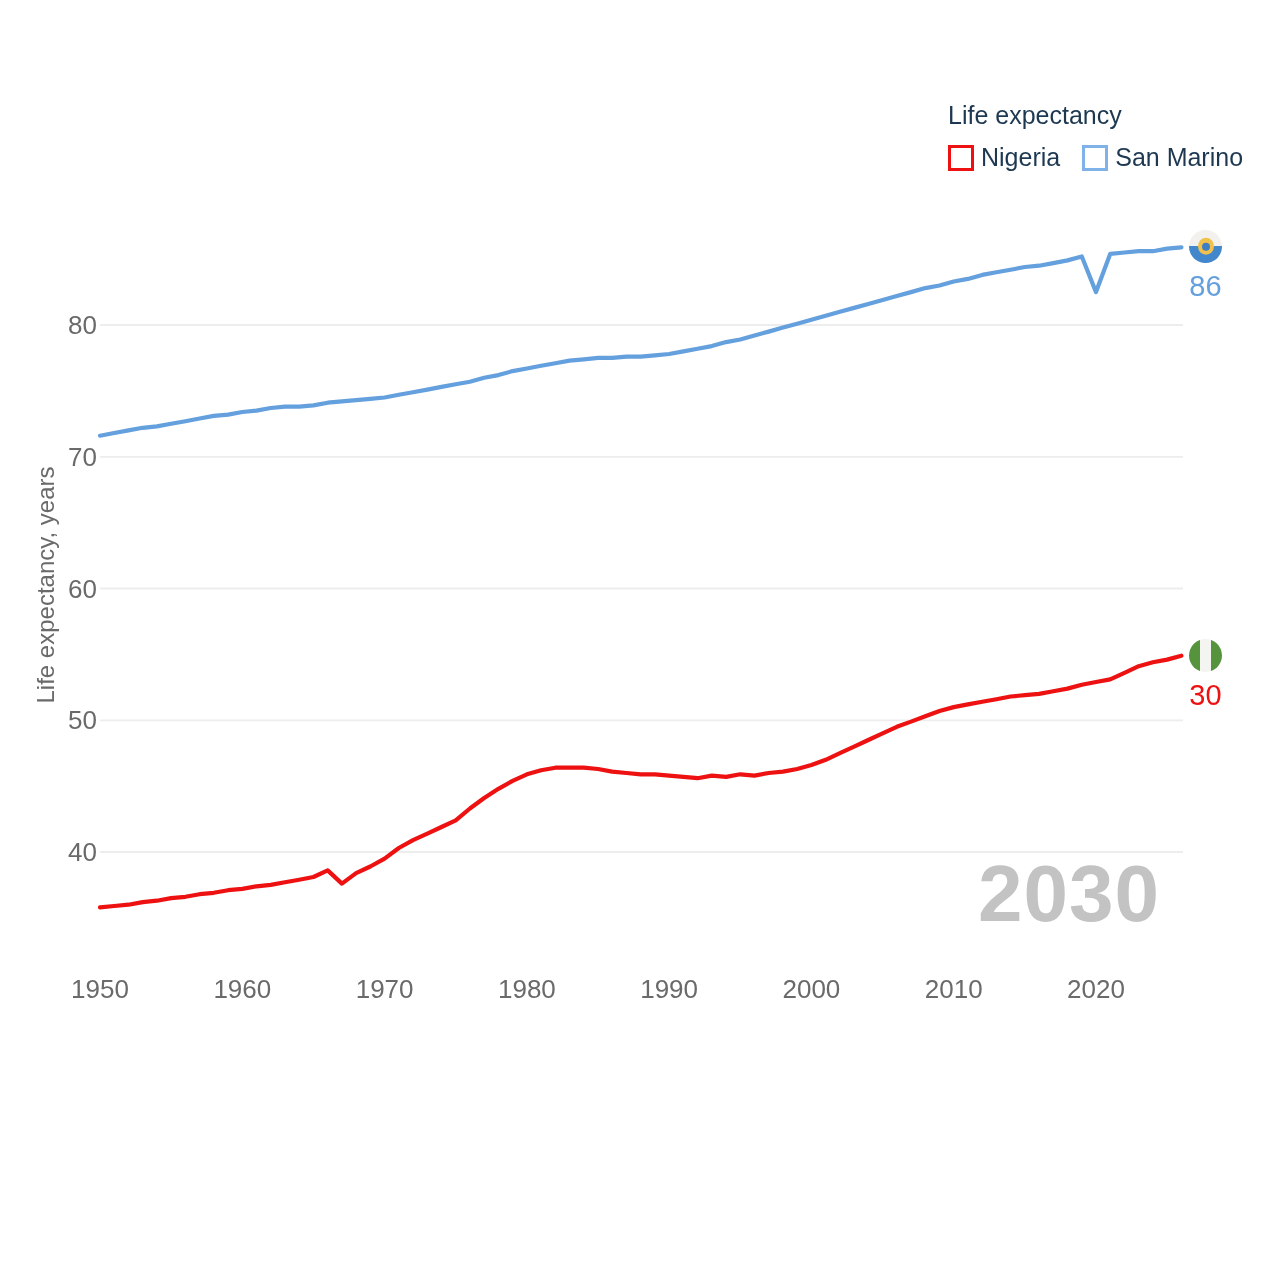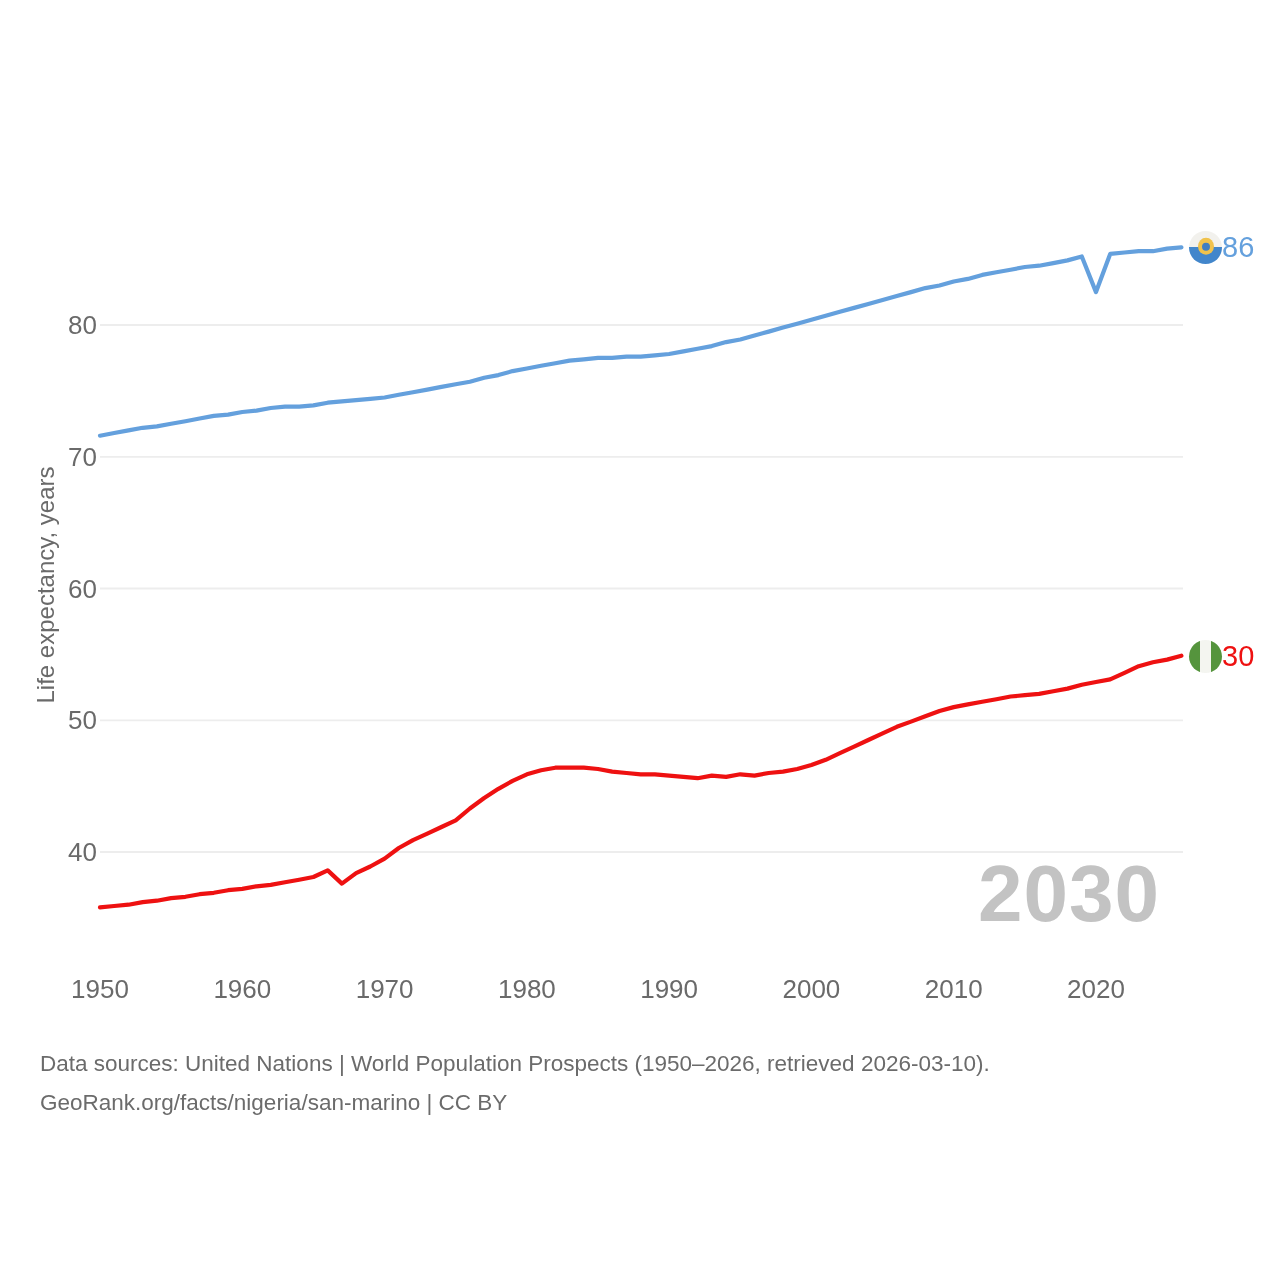--- a/index.html
+++ b/index.html
@@ -12,21 +12,21 @@
     position:absolute;left:46px;top:585px;
     transform:translate(-50%,-50%) rotate(-90deg);
     font-size:24px;color:#6a6a6a;white-space:nowrap;
   }
   .legend{position:absolute;left:948px;top:101px;color:#1d3850;}
   .legend-title{font-size:25px;margin-bottom:13px;}
   .legend-items{display:flex;align-items:center;gap:22px;}
   .legend-item{display:flex;align-items:center;gap:7px;cursor:pointer;}
   .swatch{width:20px;height:20px;border:3px solid #888;background:#fff;display:inline-block;flex:none;}
   .legend-label{font-size:25px;}
-  .endgroup{position:absolute;left:1189px;display:flex;align-items:center;height:34px;}
+  .endgroup{position:absolute;left:1189px;display:flex;align-items:center;gap:7px;height:34px;flex-direction:column;}
   .flag{width:33px;height:33px;border-radius:50%;position:relative;overflow:hidden;display:inline-block;flex:none;}
   .flag-ng{background:linear-gradient(90deg,#55943d 0 33%,#f4f5f0 33% 67%,#55943d 67%);}
   .flag-sm{background:linear-gradient(180deg,#f2f1ed 0 50%,#4286cb 50%);}
   .sm-emblem{position:absolute;left:50%;top:50%;transform:translate(-50%,-55%);
     width:16px;height:17px;border-radius:50%;background:#f0c24c;}
   .sm-emblem::after{content:"";position:absolute;left:4px;top:5px;width:8px;height:8px;border-radius:50%;background:#3f7ec2;}
   .endvalue{font-size:29px;}
   .watermark{
     position:absolute;right:120px;top:854px;font-size:80px;font-weight:bold;
     color:#c3c3c3;line-height:1;letter-spacing:1px;
@@ -56,33 +56,42 @@
       <text x="669.1" y="998" text-anchor="middle" font-size="26" fill="#6a6a6a">1990</text>
       <text x="811.4" y="998" text-anchor="middle" font-size="26" fill="#6a6a6a">2000</text>
       <text x="953.7" y="998" text-anchor="middle" font-size="26" fill="#6a6a6a">2010</text>
       <text x="1096.0" y="998" text-anchor="middle" font-size="26" fill="#6a6a6a">2020</text>
       <polyline points="100.0,907.3 114.2,906.0 128.5,904.7 142.7,902.1 156.9,900.7 171.1,898.1 185.4,896.8 199.6,894.2 213.8,892.8 228.1,890.2 242.3,888.9 256.5,886.3 270.7,884.9 285.0,882.3 299.2,879.7 313.4,877.0 327.7,870.4 341.9,883.6 356.1,873.1 370.3,866.5 384.6,858.6 398.8,848.0 413.0,840.1 427.3,833.6 441.5,827.0 455.7,820.4 469.9,808.5 484.2,798.0 498.4,788.8 512.6,780.9 526.9,774.3 541.1,770.3 555.3,767.7 569.5,767.7 583.8,767.7 598.0,769.0 612.2,771.6 626.5,773.0 640.7,774.3 654.9,774.3 669.1,775.6 683.4,776.9 697.6,778.2 711.8,775.6 726.1,776.9 740.3,774.3 754.5,775.6 768.7,773.0 783.0,771.6 797.2,769.0 811.4,765.0 825.7,759.8 839.9,753.2 854.1,746.6 868.3,740.0 882.6,733.4 896.8,726.8 911.0,721.6 925.3,716.3 939.5,711.0 953.7,707.1 967.9,704.4 982.2,701.8 996.4,699.2 1010.6,696.5 1024.9,695.2 1039.1,693.9 1053.3,691.3 1067.5,688.6 1081.8,684.7 1096.0,682.0 1110.2,679.4 1124.5,672.8 1138.7,666.2 1152.9,662.3 1167.1,659.6 1181.4,655.7" fill="none" stroke="#ee1111" stroke-width="4.2" stroke-linejoin="round" stroke-linecap="round"></polyline>
       <polyline points="100.0,435.7 114.2,433.0 128.5,430.4 142.7,427.8 156.9,426.4 171.1,423.8 185.4,421.2 199.6,418.5 213.8,415.9 228.1,414.6 242.3,412.0 256.5,410.6 270.7,408.0 285.0,406.7 299.2,406.7 313.4,405.4 327.7,402.7 341.9,401.4 356.1,400.1 370.3,398.8 384.6,397.5 398.8,394.8 413.0,392.2 427.3,389.6 441.5,386.9 455.7,384.3 469.9,381.7 484.2,377.7 498.4,375.1 512.6,371.1 526.9,368.5 541.1,365.8 555.3,363.2 569.5,360.6 583.8,359.3 598.0,357.9 612.2,357.9 626.5,356.6 640.7,356.6 654.9,355.3 669.1,354.0 683.4,351.4 697.6,348.7 711.8,346.1 726.1,342.1 740.3,339.5 754.5,335.5 768.7,331.6 783.0,327.6 797.2,323.7 811.4,319.7 825.7,315.8 839.9,311.8 854.1,307.9 868.3,303.9 882.6,300.0 896.8,296.0 911.0,292.1 925.3,288.1 939.5,285.5 953.7,281.5 967.9,278.9 982.2,274.9 996.4,272.3 1010.6,269.7 1024.9,267.0 1039.1,265.7 1053.3,263.1 1067.5,260.4 1081.8,256.5 1096.0,292.1 1110.2,253.9 1124.5,252.5 1138.7,251.2 1152.9,251.2 1167.1,248.6 1181.4,247.3" fill="none" stroke="#64a0dd" stroke-width="4.2" stroke-linejoin="round" stroke-linecap="round"></polyline>
     </svg>
 
   <div class="ytitle">Life expectancy, years</div>
 
+  <div class="legend">
+    <div class="legend-title">Life expectancy</div>
+    <div class="legend-items">
+      <div class="legend-item">
+        <span class="swatch" id="swatch-0" style="border-color: rgb(238, 17, 17);"></span>
+        <span class="legend-label">Nigeria</span>
+      </div>
+      <div class="legend-item">
+        <span class="swatch" id="swatch-1" style="border-color: rgb(127, 178, 232);"></span>
+        <span class="legend-label">San Marino</span>
+      </div>
+    </div>
+  </div>
 
   <div class="endgroup" id="end-1" style="top: 230px;">
     <span class="flag flag-sm">
       <span class="sm-emblem"></span>
     </span>
     <span class="endvalue" id="endval-1" style="color: rgb(100, 160, 221);">86</span>
   </div>
 
   <div class="endgroup" id="end-0" style="top: 639px;">
     <span class="flag flag-ng"></span>
     <span class="endvalue" id="endval-0" style="color: rgb(238, 17, 17);">30</span>
   </div>
 
   <div class="watermark">2030</div>
 
-  <div class="footer">
-    <div>Data sources: United Nations | World Population Prospects (1950–2026, retrieved 2026-03-10).</div>
-    <div>GeoRank.org/facts/nigeria/san-marino | CC BY</div>
-  </div>
 
 </div>
 
 </body></html>

